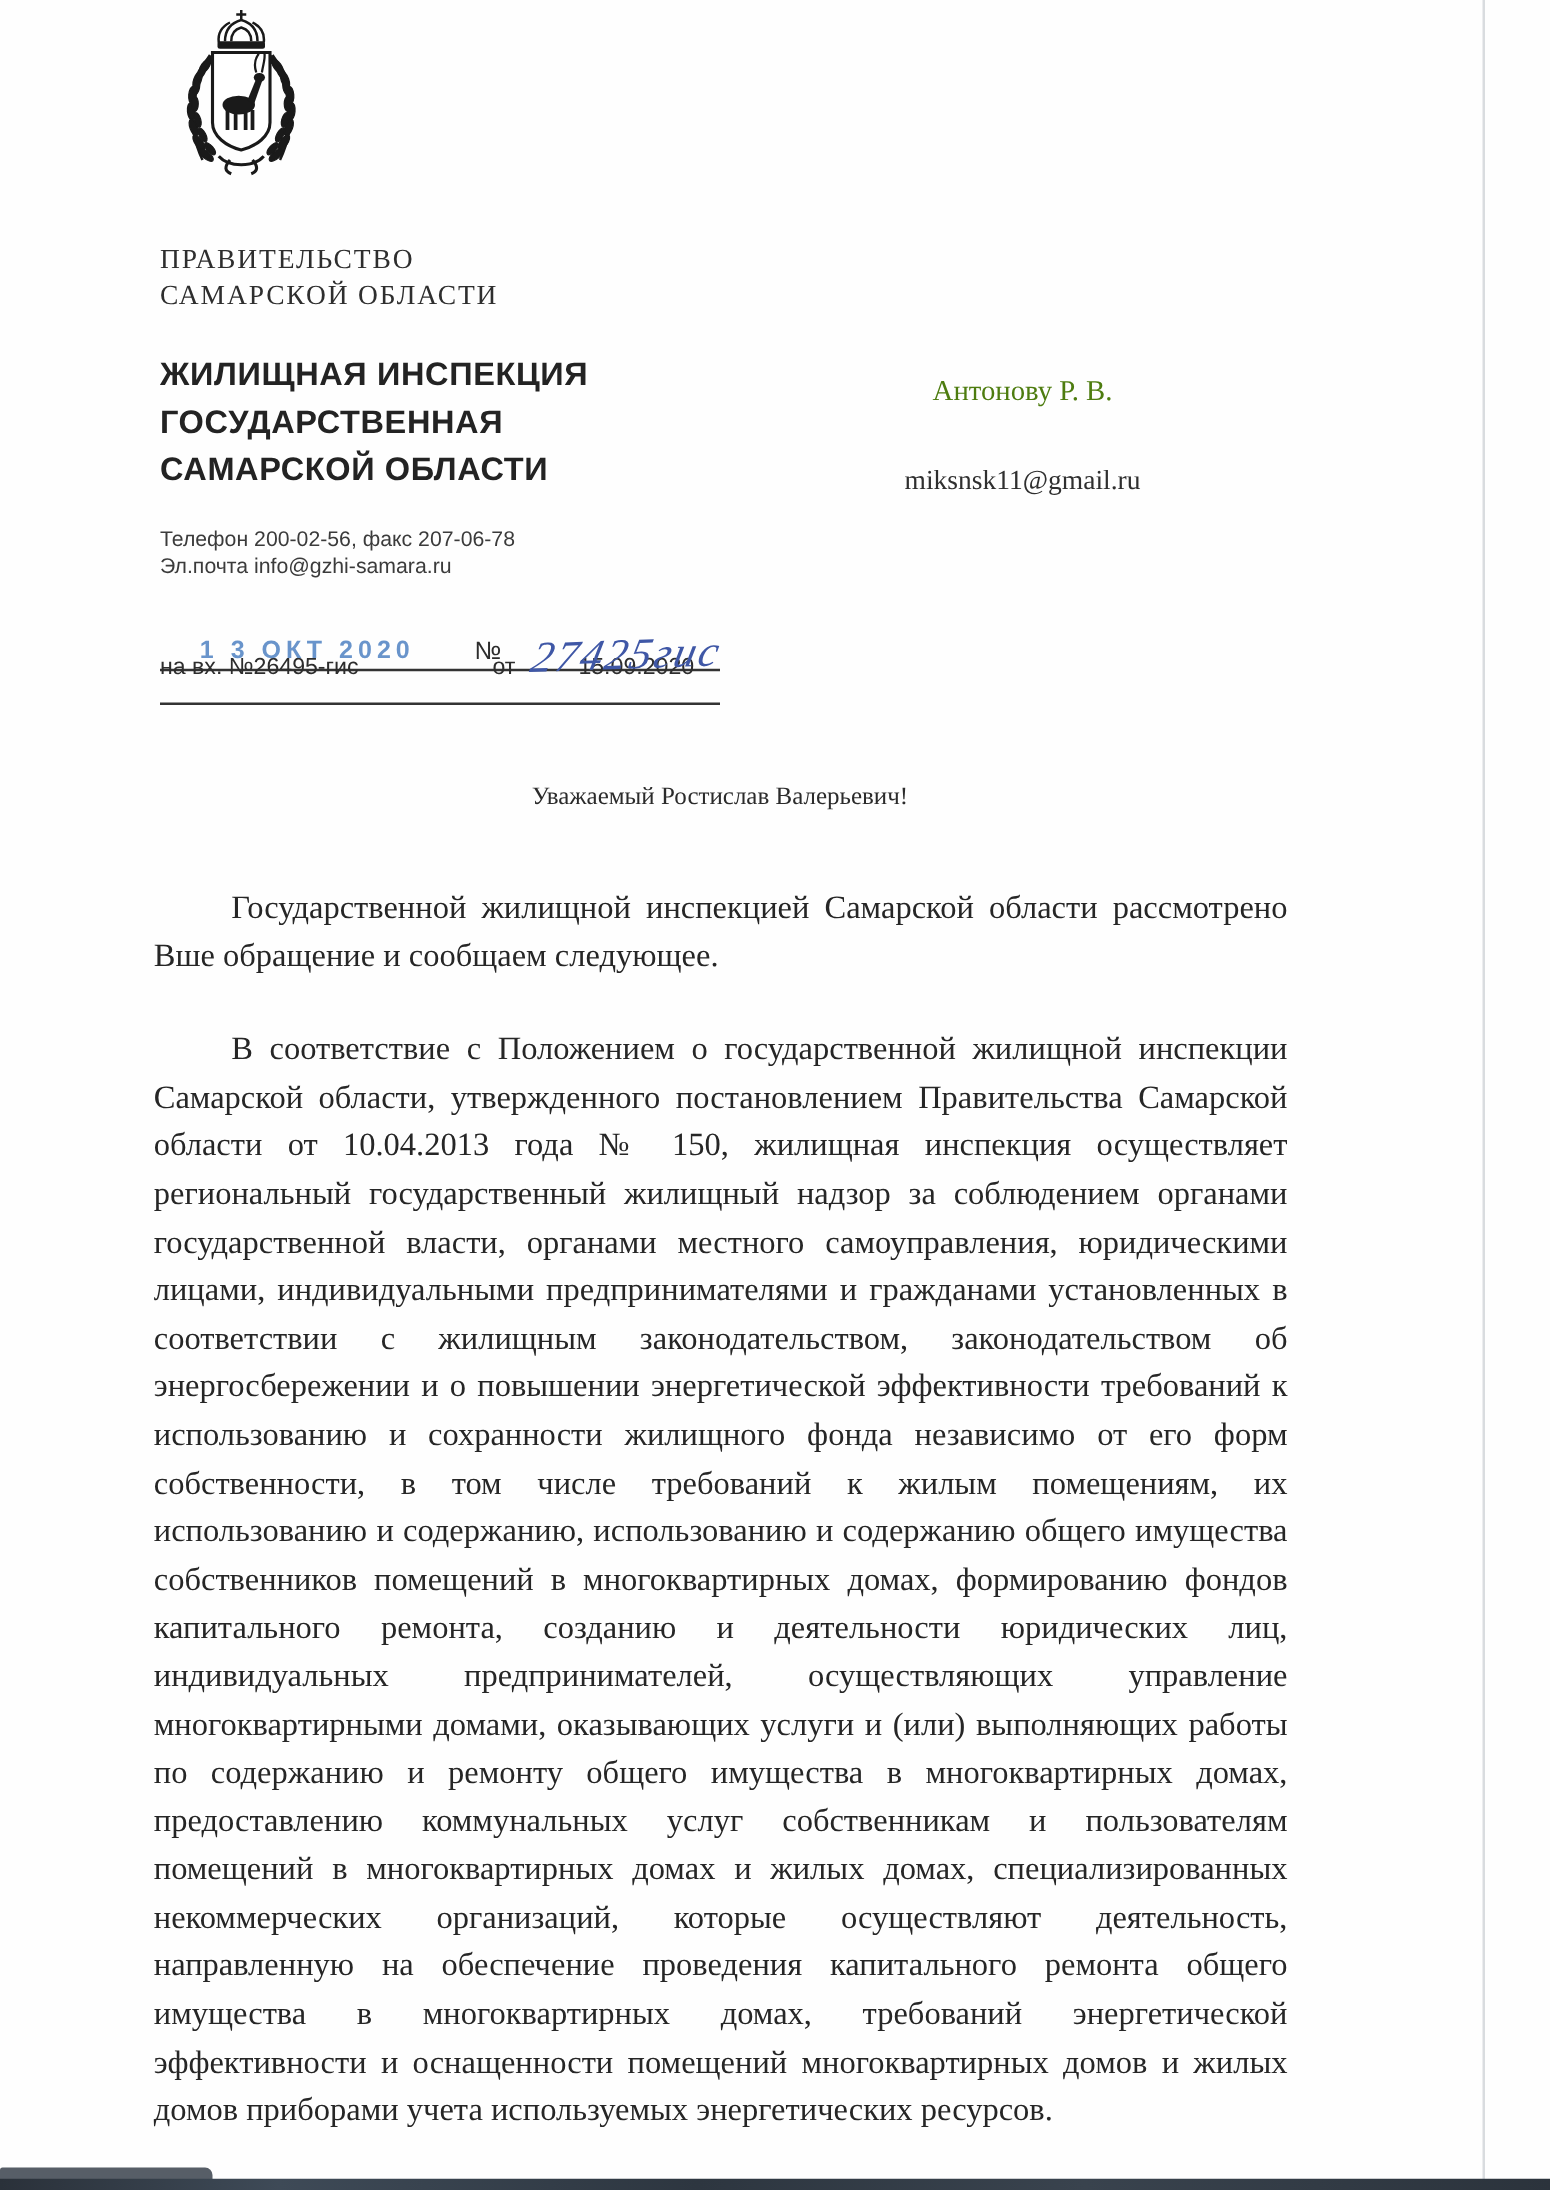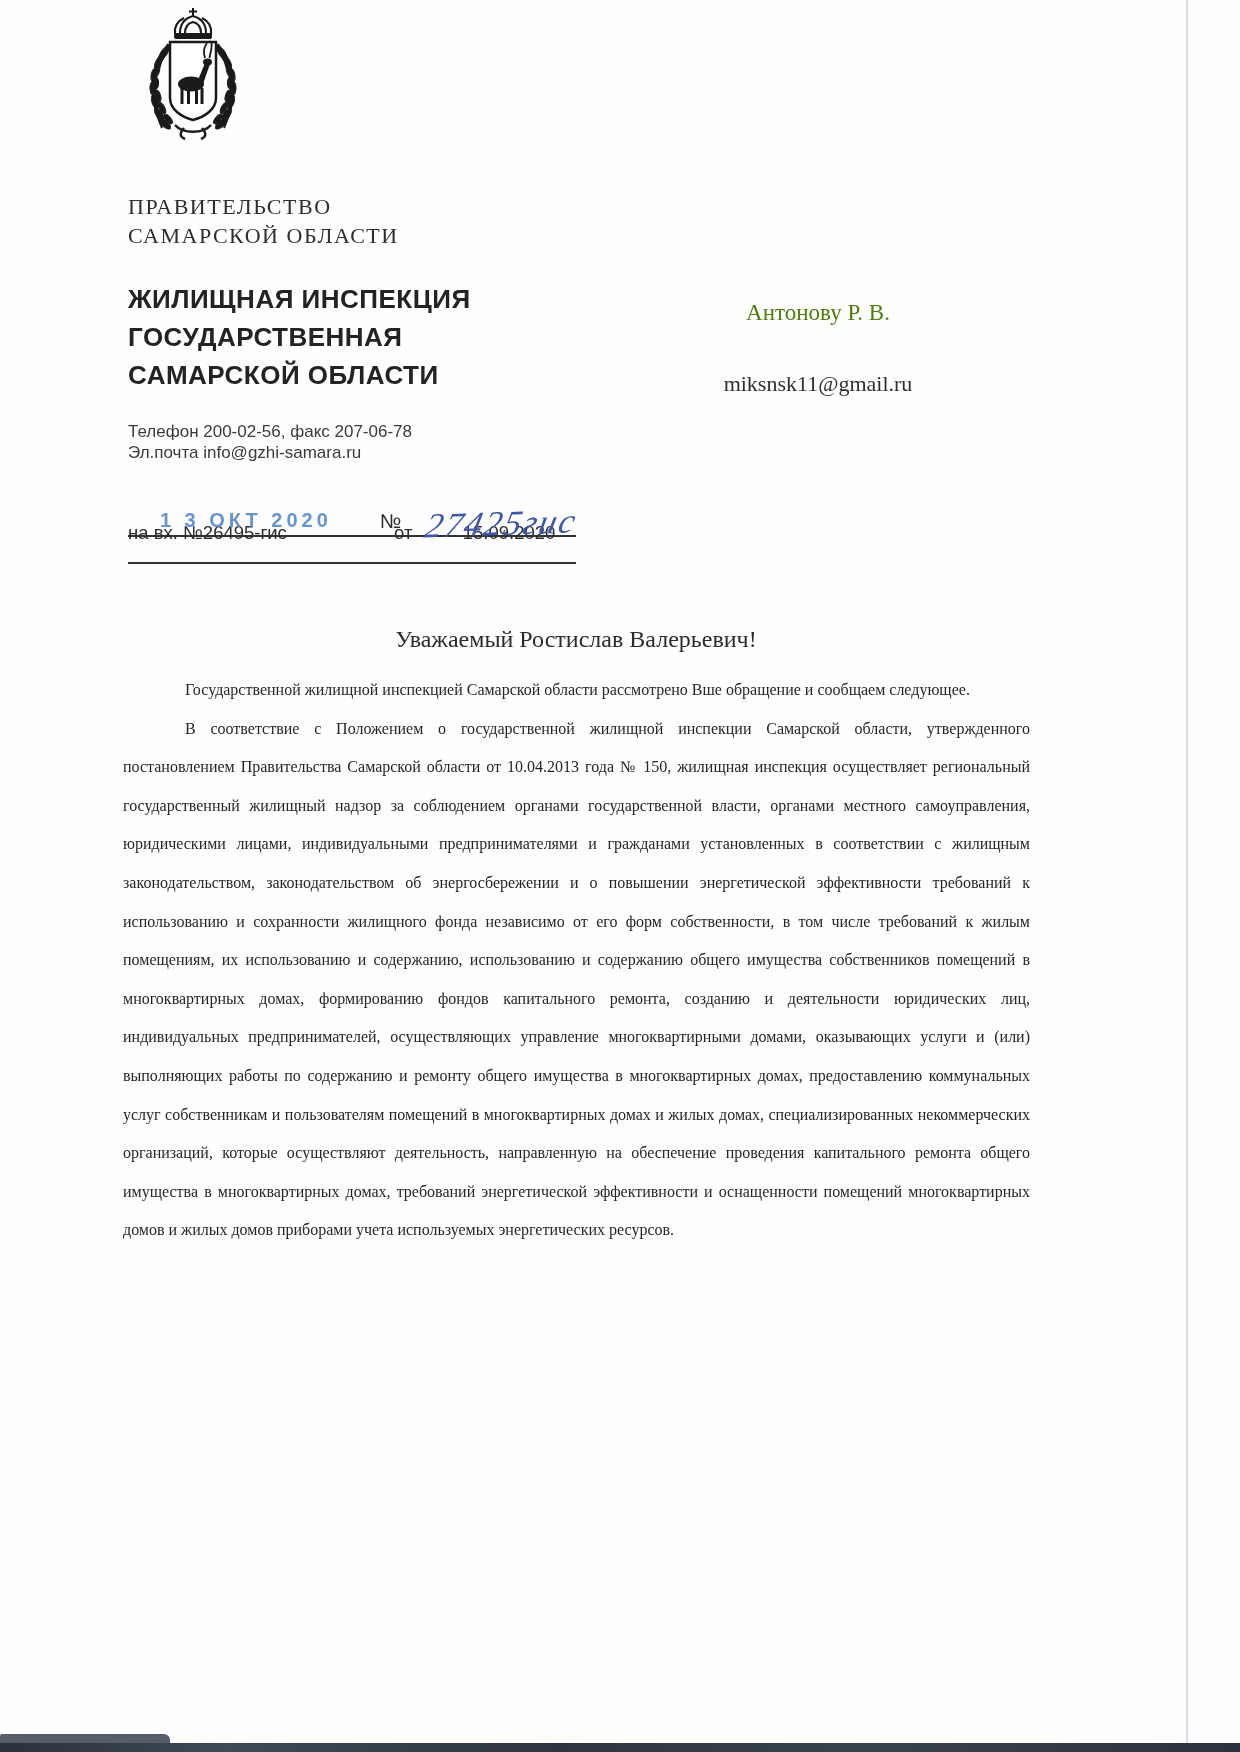--- a/index.html
+++ b/index.html
@@ -28,23 +28,23 @@
   .stamp { display:block; text-align:center; color:#5d8cc7; font-weight:bold;
            font-size:20px; letter-spacing:4px; opacity:.92; padding-bottom:3px; }
   .no-label { display:inline-block; font-size:20px; color:#2d2d2d; padding-bottom:2px; }
   .handwriting { display:inline-block; font-family:"Liberation Serif", serif; font-style:italic;
                  font-size:35px; color:#3f57a6; transform:skewX(-14deg) rotate(-2deg);
                  position:relative; top:9px; letter-spacing:2px; white-space:nowrap; }
   
   .recipient-name  { position:absolute; left:703px; top:300px; width:230px; text-align:center; font-size:23px; color:#4d7c0f; }
   .recipient-email { position:absolute; left:693px; top:371px; width:250px; text-align:center; font-size:22px; color:#2f2f2f; }
   
-  .salutation { position:absolute; left:123px; top:626px; width:906px; text-align:center; font-size:24px; color:#2b2b2b; }
+  .salutation { position:absolute; left:123px; top:626px; width:906px; text-align:center; font-size:20px; color:#2b2b2b; }
   .body-text  { position:absolute; left:123px; top:671px; width:907px; }
-  .body-text p { font-size:16px; line-height:38.6px; text-align:justify; text-indent:62px; color:#262626; }
+  .body-text p { font-size:26px; line-height:38.6px; text-align:justify; text-indent:62px; color:#262626;margin-top:36px; }
   
   .scan-bottom-bar { position:absolute; left:0; right:0; bottom:0; height:9px;
     background:linear-gradient(90deg,#2a313a 0%,#3e4a57 18%,#2d3640 45%,#39434e 70%,#2b333c 100%); }
   .scan-bottom-blob { position:absolute; left:0; bottom:6px; width:170px; height:12px;
     background:#3a424c; opacity:.85; border-radius:2px 6px 0 0; }
   .scan-right-line { position:absolute; top:0; bottom:0; left:1186px; width:2px;
     background:rgba(150,158,166,.35); }
 </style>
 </head>
 <body>

